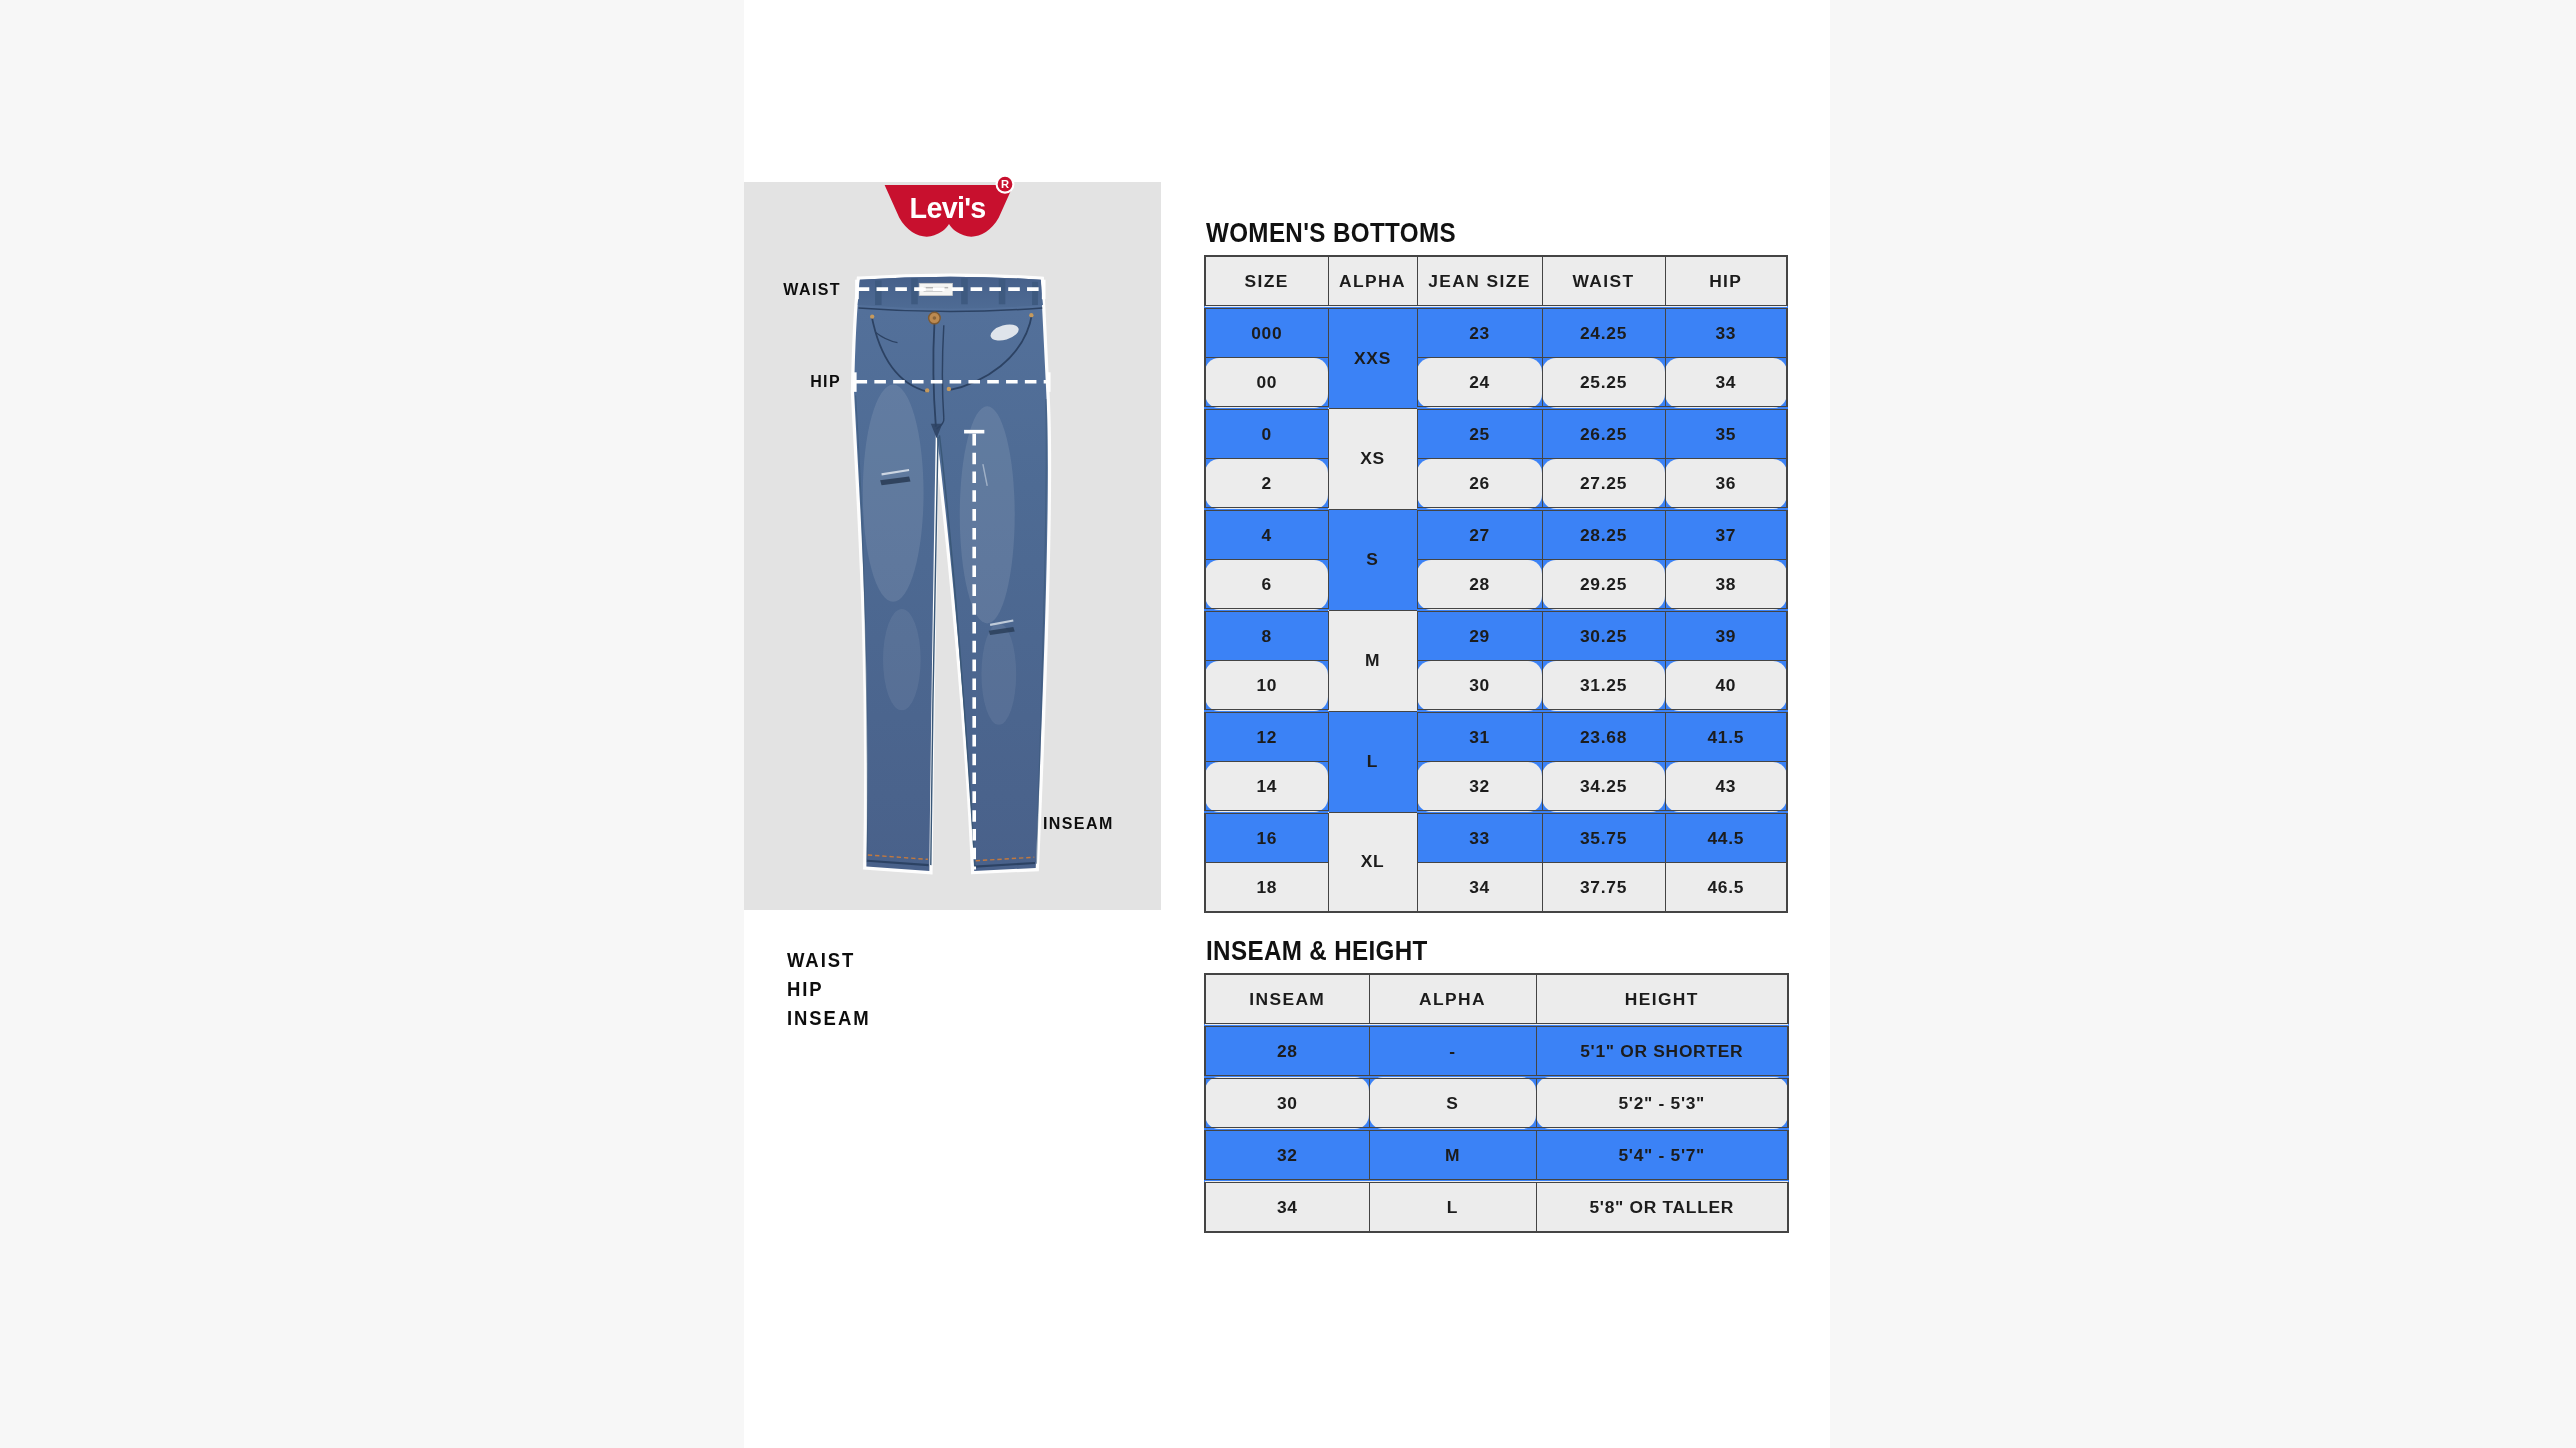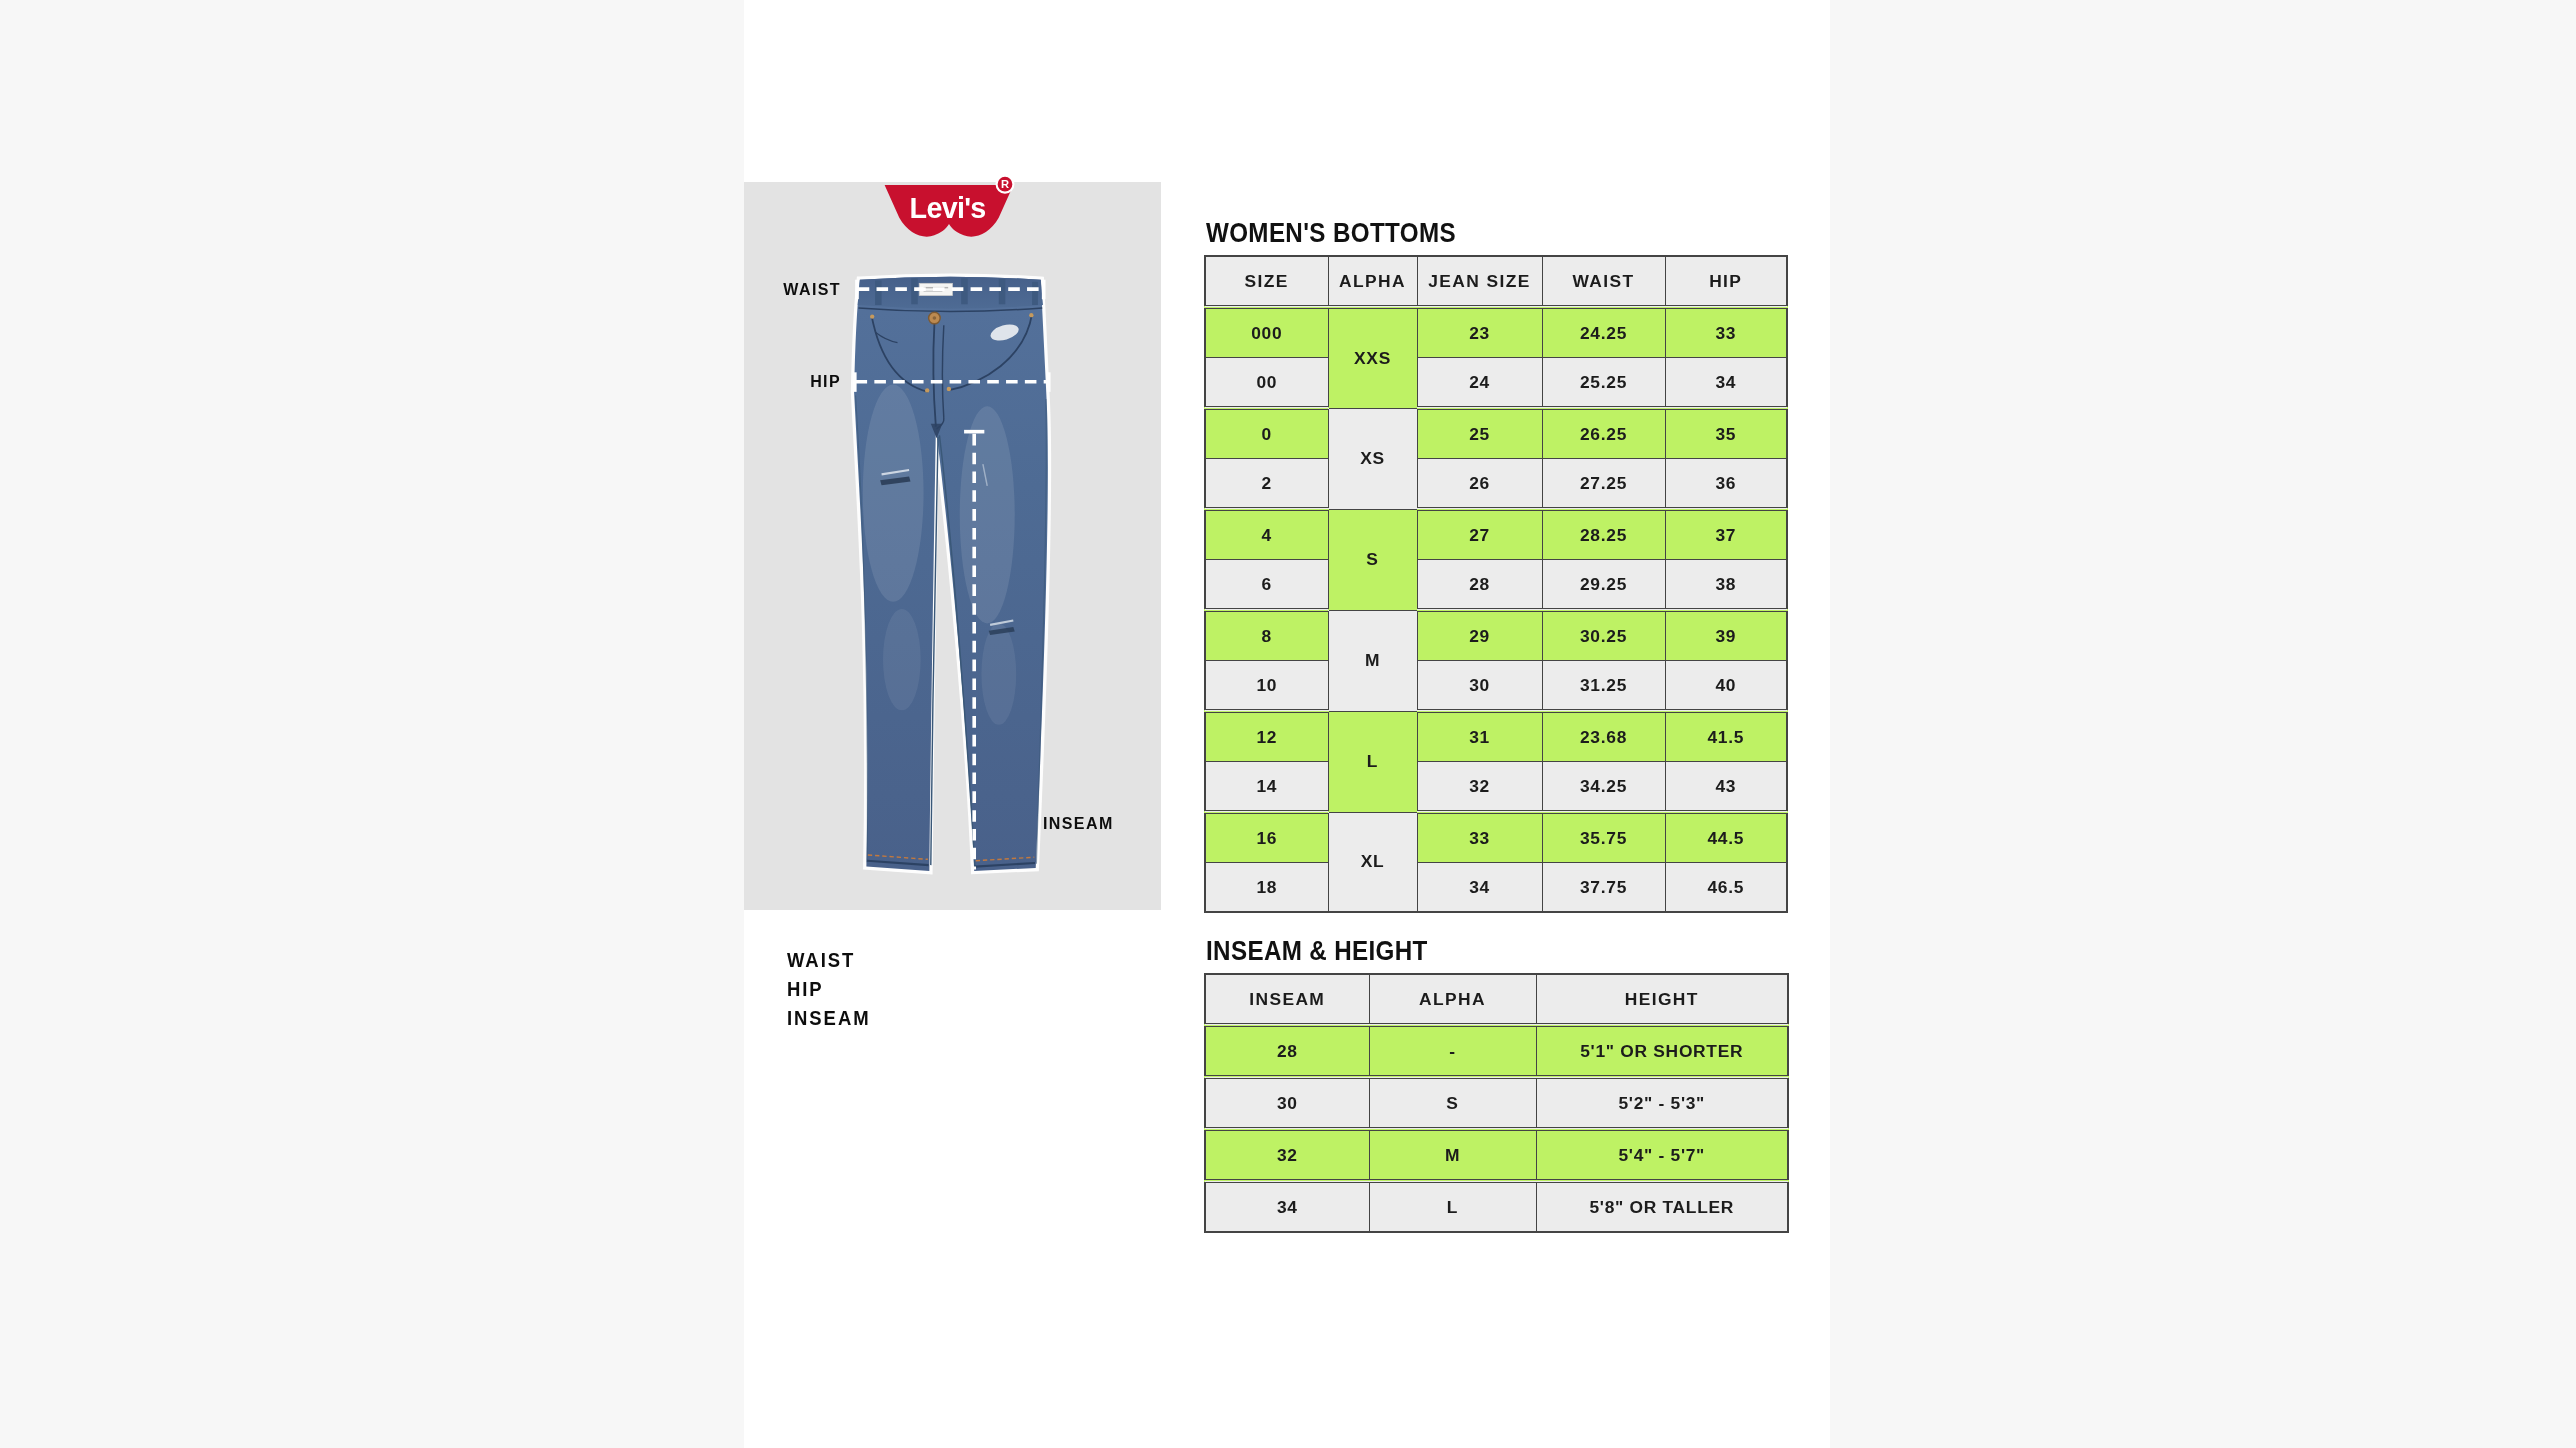--- a/index.html
+++ b/index.html
@@ -26,34 +26,34 @@
   }
   .measure-label.right{width:97px;left:0;text-align:right;}
   
   .section-title{
     position:absolute;font-size:27.5px;font-weight:bold;letter-spacing:0.4px;
     color:#111;white-space:nowrap;transform:scaleX(0.88);transform-origin:left top;
   }
   
   table.sizes{
     position:absolute;border-collapse:collapse;table-layout:fixed;
-    background:#bef264;
+    background:#3b82f6;
   }
   table.sizes th, table.sizes td{
     border:1.4px solid #444444;
     text-align:center;vertical-align:middle;
     font-size:17.4px;font-weight:bold;letter-spacing:0.7px;color:#1c1c1c;
     height:48px;padding:0;
   }
   table.sizes th{
     background:#ececec;letter-spacing:1.4px;
     border-bottom:4.3px double #444444;
   }
   table.sizes td.alt{background:#ececec;}
-  table.sizes tr.gend td{border-bottom:4.3px double #444444;}
+  table.sizes tr.gend td{border-bottom:4.3px double #444444;border-radius:14px;}
   table.sizes{border:2.2px solid #444444;}
   
   .instructions{position:absolute;left:43px;top:948px;width:405px;}
   .instructions h3{
     margin:0 0 5px 0;font-size:21px;font-weight:bold;letter-spacing:2.2px;color:#0d0d0d;
     transform:scaleX(0.88);transform-origin:left top;white-space:nowrap;
   }
   .instructions p{
     margin:0 0 14.5px 0;font-size:15px;font-weight:bold;line-height:24px;
     color:#1a1a1a;width:395px;letter-spacing:0.1px;

